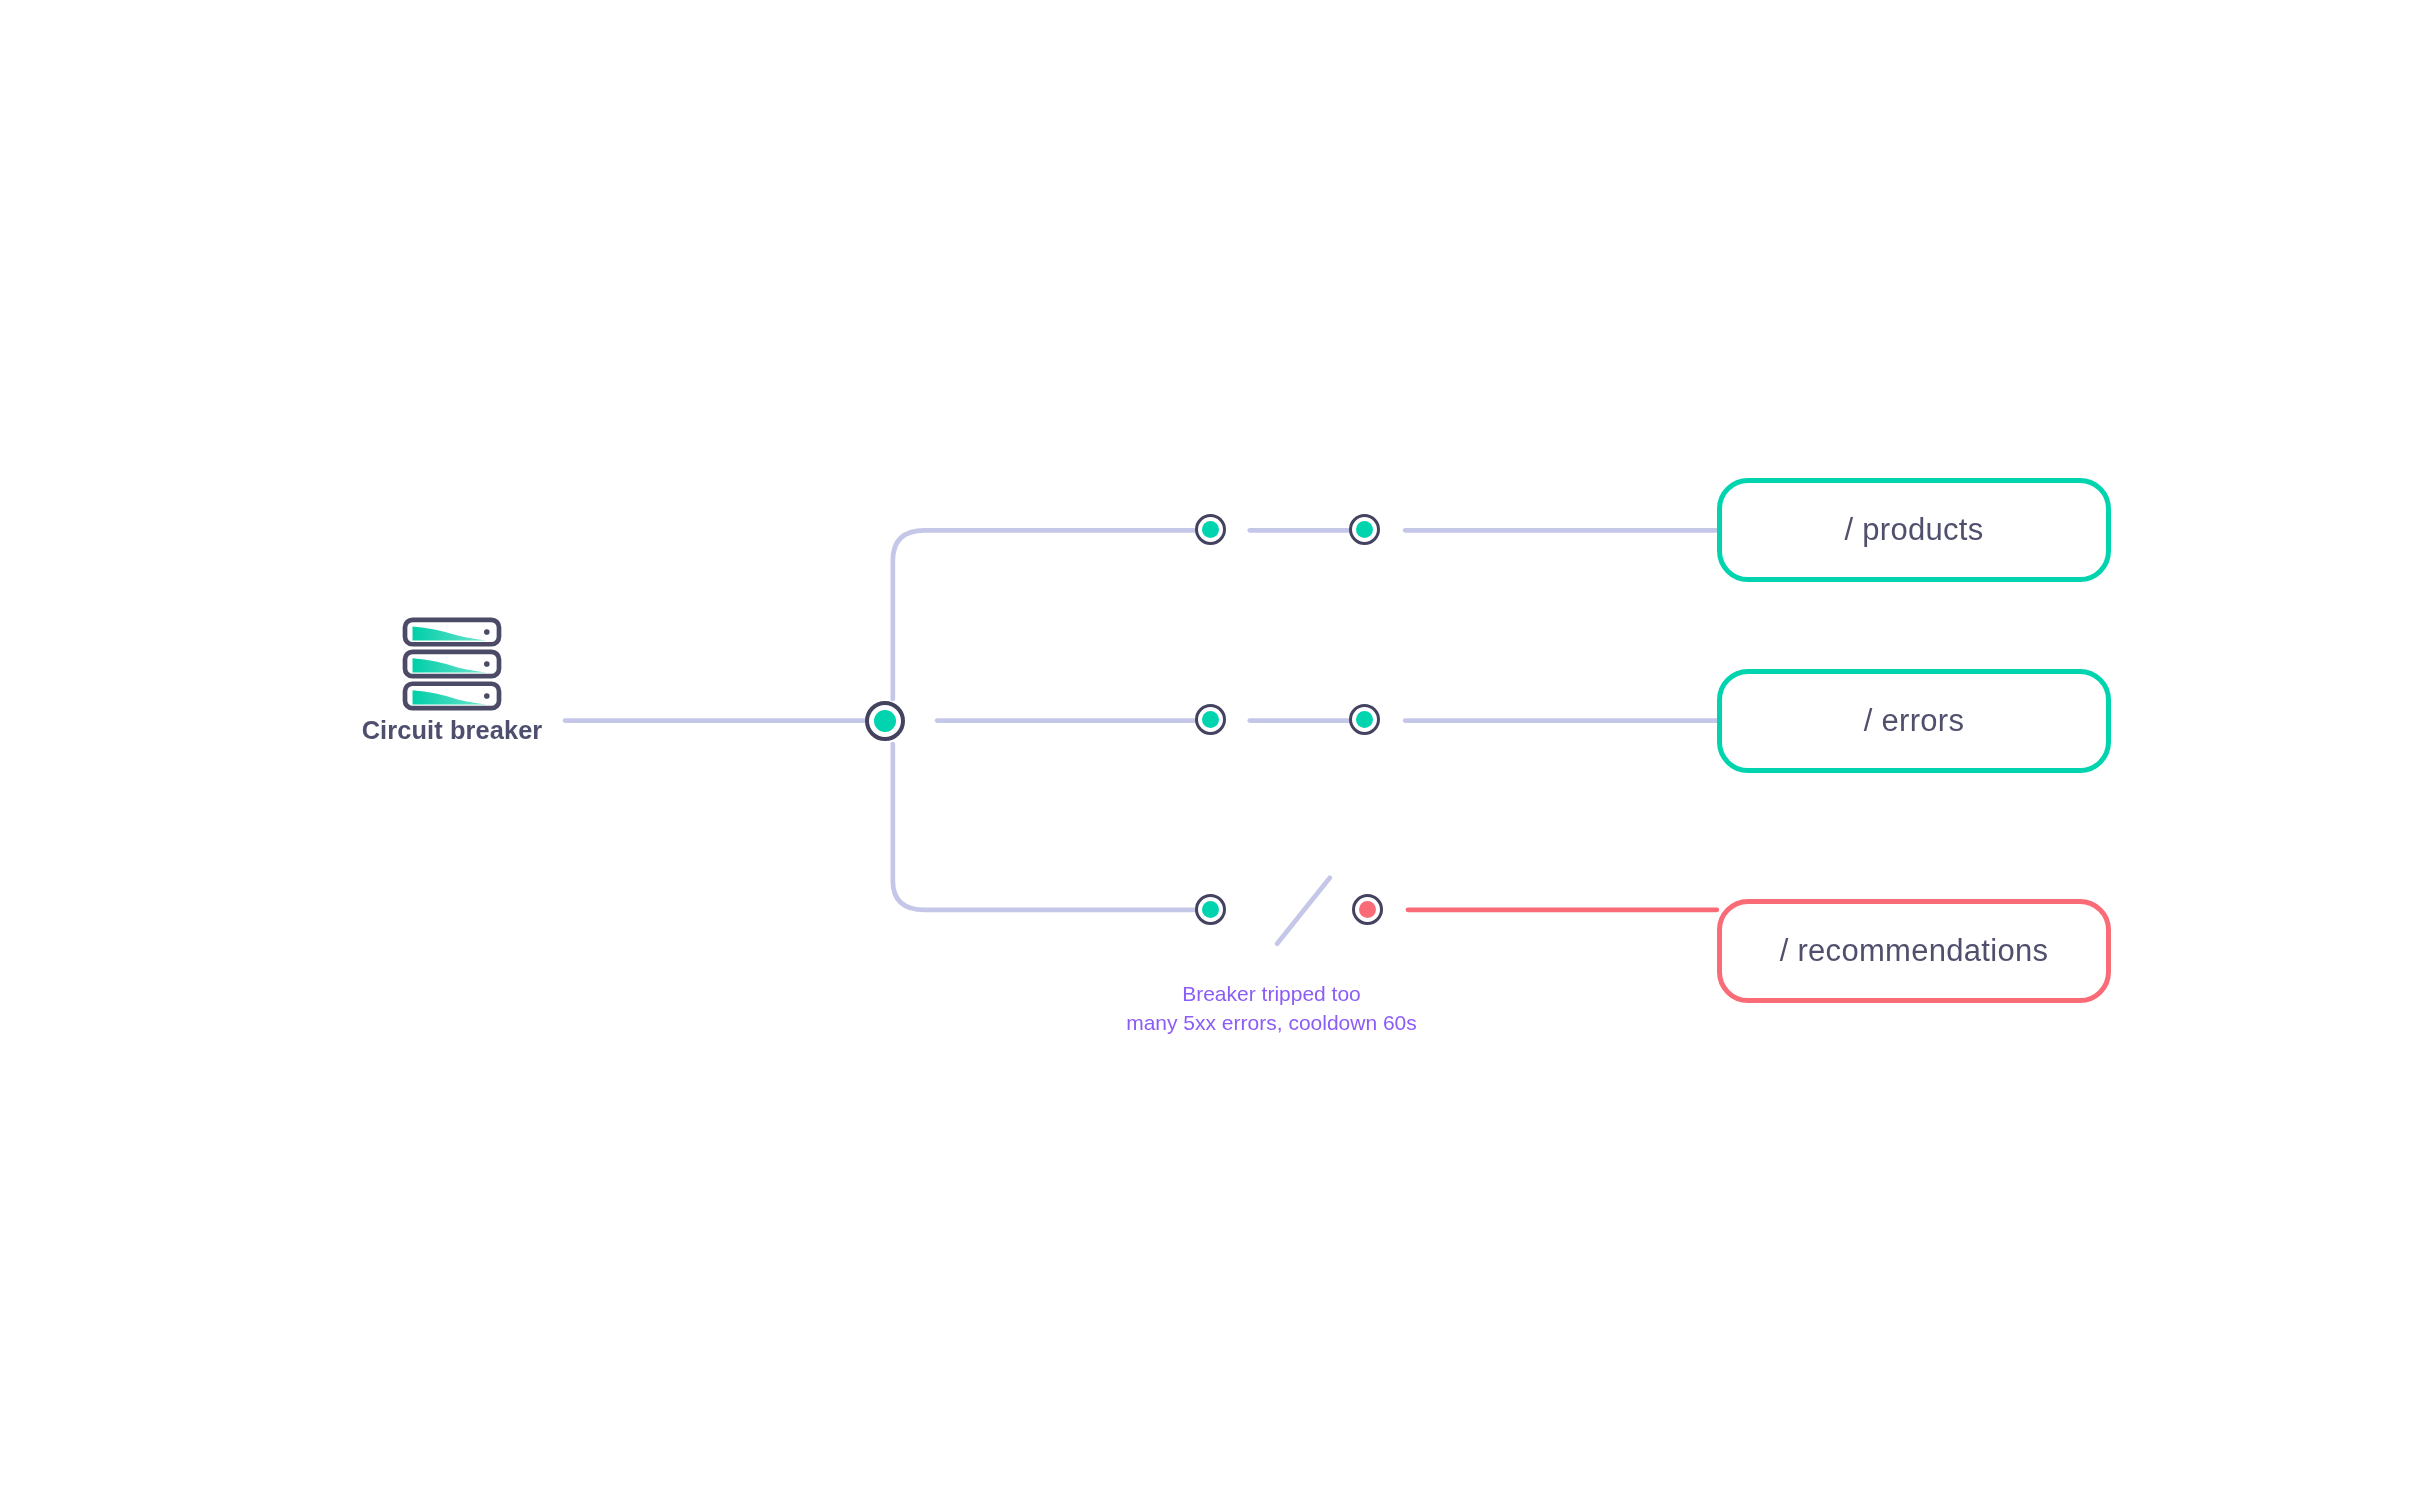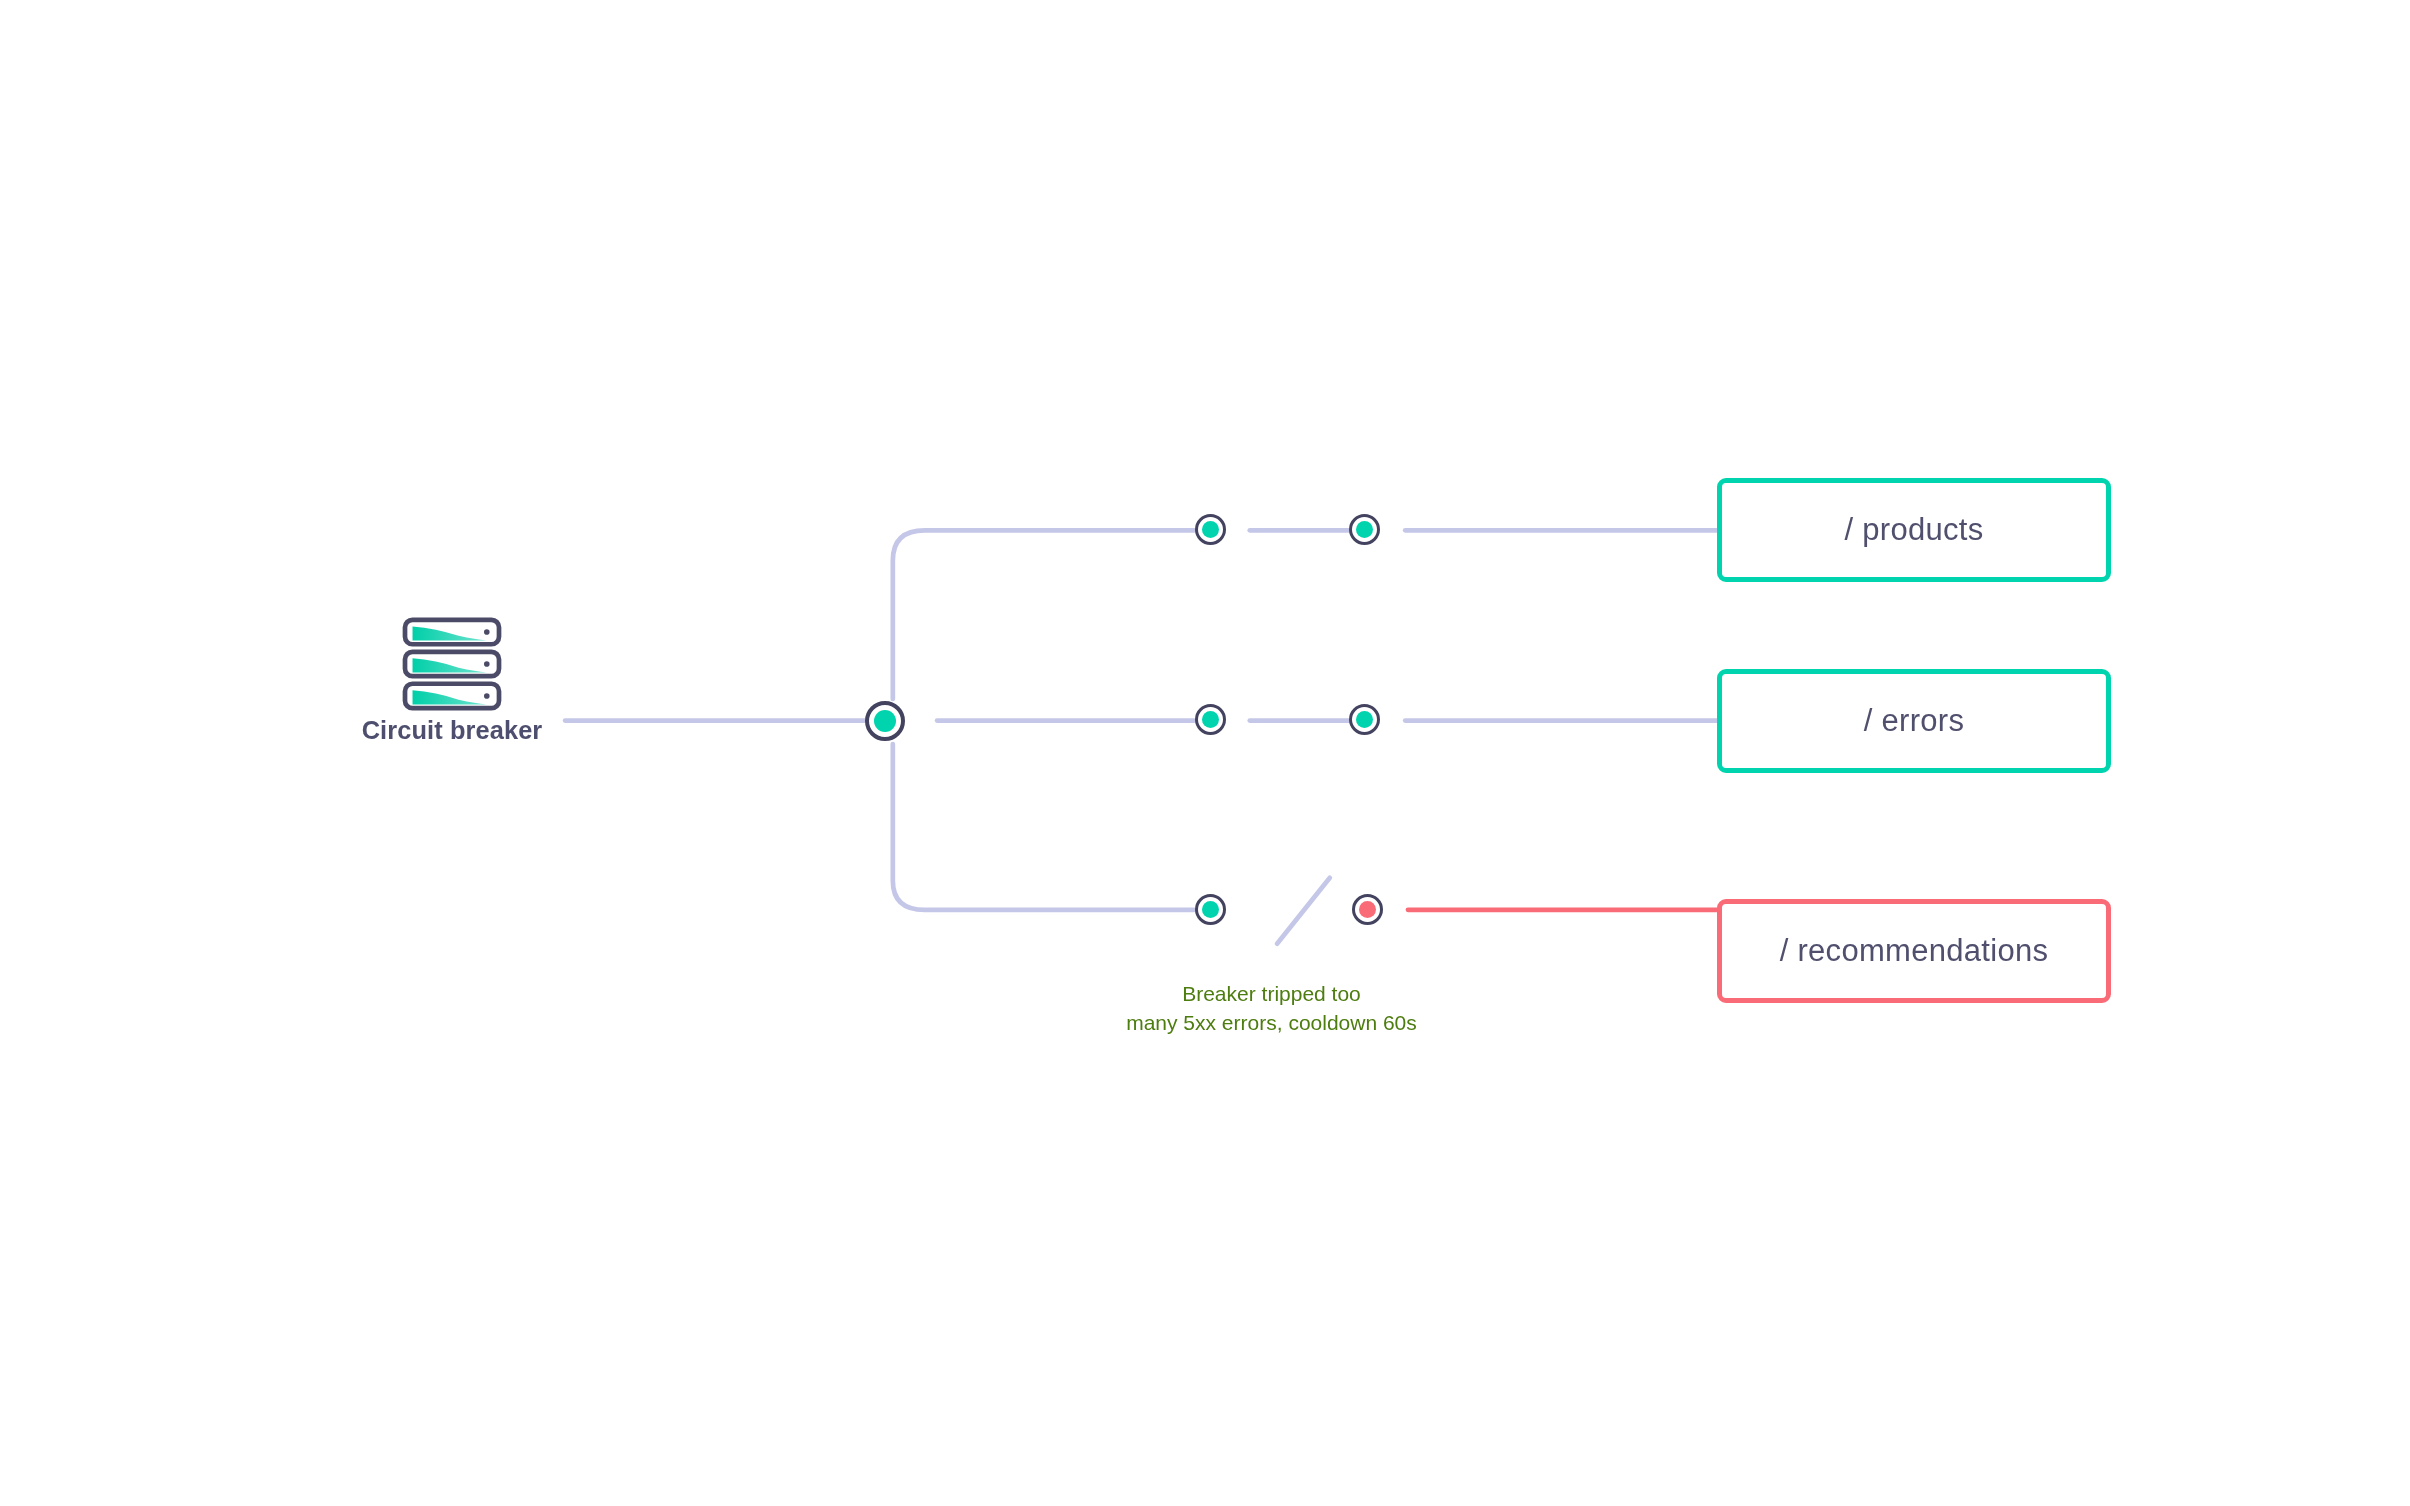--- a/index.html
+++ b/index.html
@@ -81,21 +81,21 @@
     height: 17px;
   }
 
   
   .pill {
     position: absolute;
     box-sizing: border-box;
     height: 104px;
     width: 394px;
     background: #ffffff;
-    border-radius: 9px;
+    border-radius: 31px;
     border: 5.6px solid #00d4ae;
     display: flex;
     align-items: center;
     justify-content: center;
   }
   .pill-label {
     font-size: 31px;
     color: #50506e;
     letter-spacing: 0.3px;
     white-space: nowrap;
@@ -103,21 +103,21 @@
 
   
   .caption {
     position: absolute;
     left: 1036px;
     top: 979px;
     width: 471px;
     text-align: center;
     font-size: 21px;
     line-height: 29px;
-    color: #4d7c0f;
+    color: #8b5cf6;
   }
 </style>
 </head>
 <body>
 
 <div id="canvas">
 
   <svg id="wires" viewBox="0 0 2560 1600" xmlns="http://www.w3.org/2000/svg">
 
     <path d="M 600 765 L 918 765" fill="none" stroke="#c5c7e8" stroke-width="5" stroke-linecap="round"></path>

